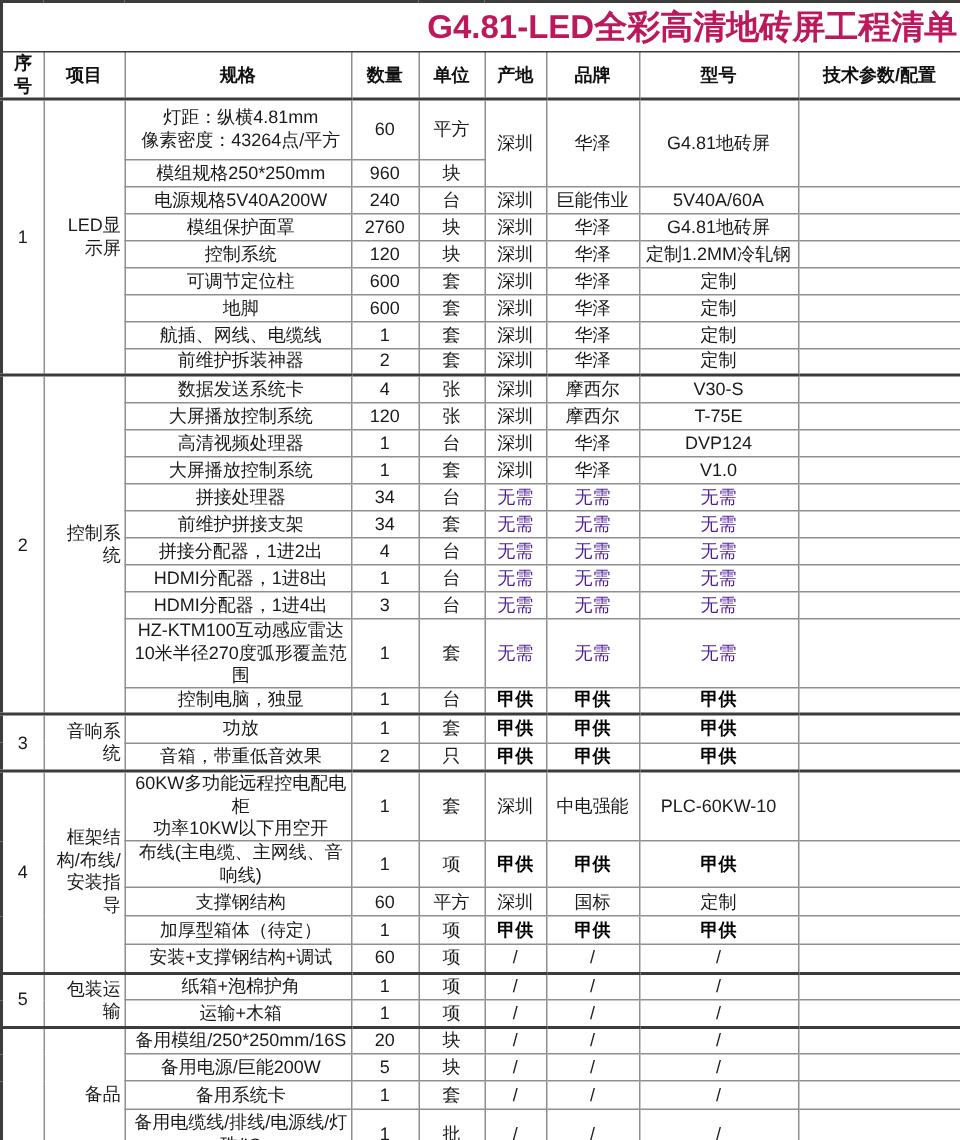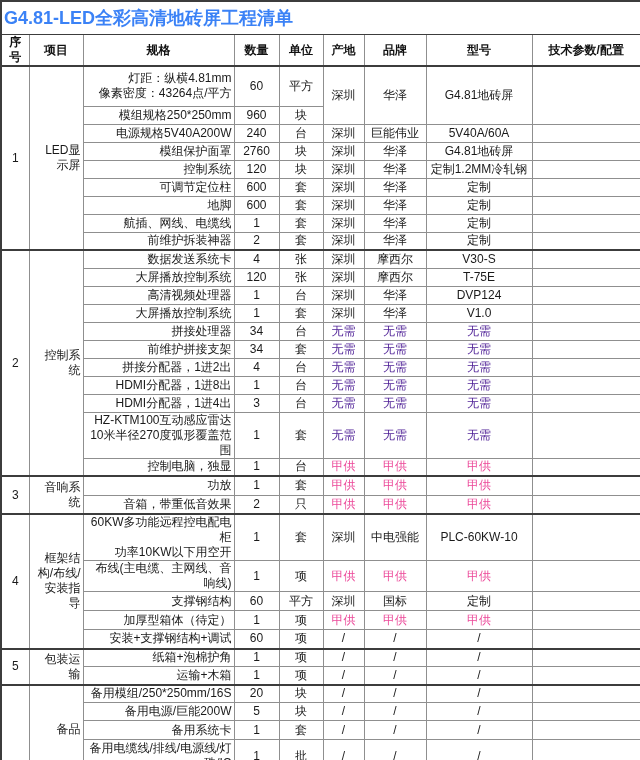--- a/index.html
+++ b/index.html
@@ -1,25 +1,25 @@
 <!DOCTYPE html>
 <html><head>
 <meta charset="utf-8">
 <style>
   html,body{margin:0;padding:0;background:#fff;}
   body{width:640px;font-family:"Liberation Sans","DejaVu Sans",sans-serif;color:#1a1a1a;}
   table{border-collapse:collapse;table-layout:fixed;width:640px;border:2px solid #3c3c3c;background:#fff;}
   td,th{border:1px solid #8f8f8f;font-size:12px;padding:0 2px;vertical-align:middle;text-align:center;overflow:hidden;line-height:1.25;}
   th{font-weight:bold;height:24px;color:#111;}
-  .title-cell{font-size:18px;font-weight:bold;text-align:left;height:32px;border-bottom:1px solid #3c3c3c;color:#3b82f6;}
-  td.spec{text-align:right;padding-left:6px;}
+  .title-cell{font-size:22px;font-weight:bold;text-align:right;height:32px;border-bottom:1px solid #3c3c3c;color:#be185d;}
+  td.spec{text-align:center;padding-left:6px;}
   td.item{text-align:right;padding-left:4px;}
   td.tech{border-color:#8f8f8f;}
   .red{color:#4c1d95;}
-  .blue{color:#ec4899;}
+  .blue{color:#000000;font-weight:bold;}
   tr.sec-start td{border-top:2px solid #3c3c3c;}
   tr.r18{height:18px;} tr.r19{height:19px;} tr.r40{height:40px;} tr.r37{height:37px;} tr.r34{height:34px;}
 </style>
 </head>
 <body>
 
 <table>
   <colgroup>
     <col style="width:28px">
       <col style="width:54px">

